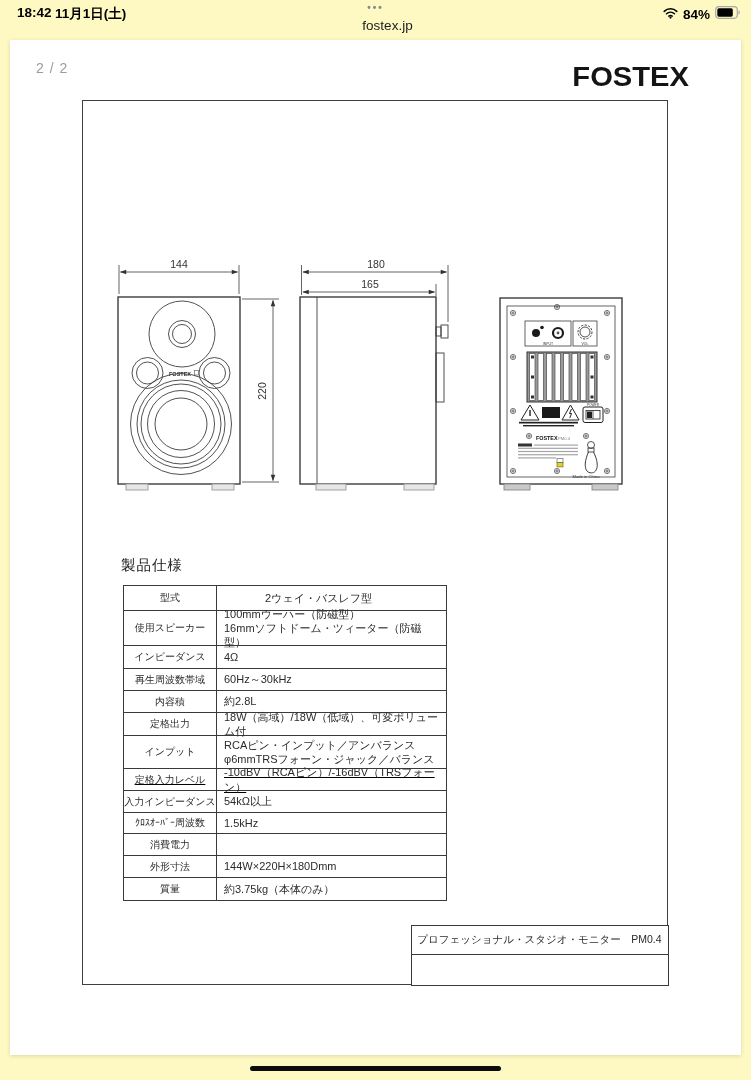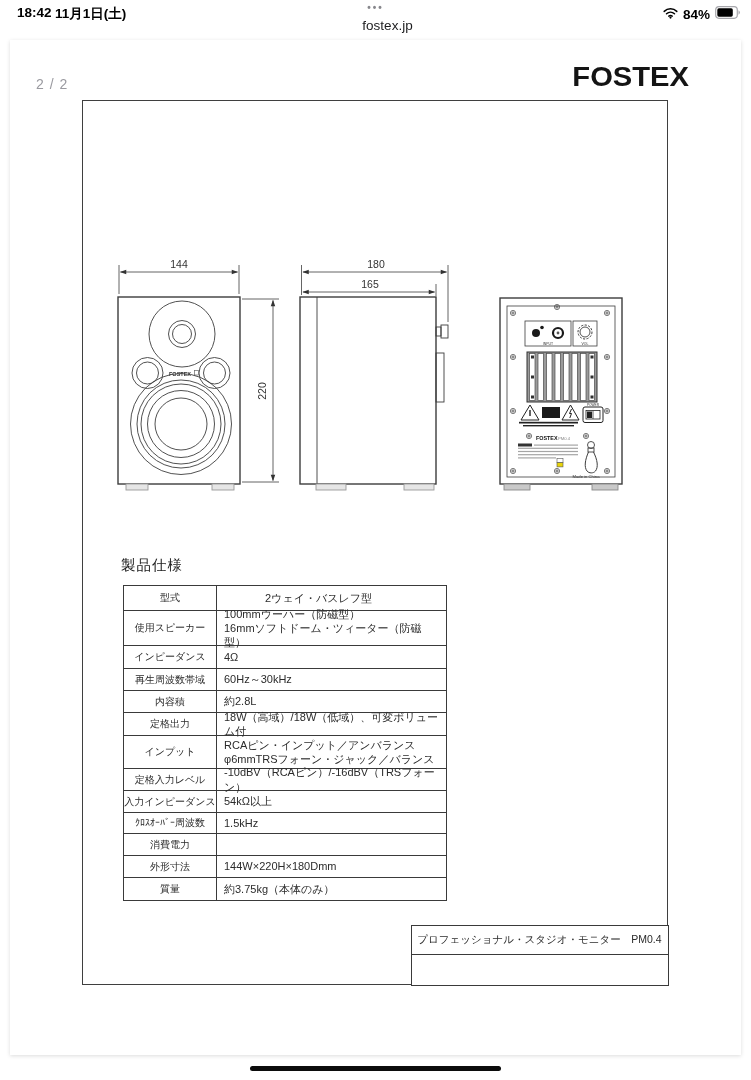--- a/index.html
+++ b/index.html
@@ -1,37 +1,37 @@
 <!DOCTYPE html>
 <html><head>
 <meta charset="utf-8">
 <style>
   * { margin:0; padding:0; box-sizing:border-box; }
   html,body { background:#e9e8ee; }
   body { font-family:"Liberation Sans","DejaVu Sans",sans-serif; }
   #screen {
     position:relative; width:751px; height:1080px;
-    background:#ffffff; overflow:hidden; margin:0 auto;
+    background:#fef9c3; overflow:hidden; margin:0 auto;
   }
   
   .statusbar { position:absolute; left:0; top:0; width:751px; height:40px; }
   .sb-time { position:absolute; left:17px; top:5px; font-size:13.5px; font-weight:700; color:#000; }
   .sb-date { position:absolute; left:55px; top:5px; font-size:13.5px; font-weight:700; color:#000; }
   .sb-dots { position:absolute; left:0; right:0; top:2px; text-align:center; font-size:10px;
              letter-spacing:2px; color:#86868b; font-weight:700; }
   .sb-site { position:absolute; left:16px; right:0; top:18px; text-align:center; font-size:13.5px;
              color:#1c1c1e;margin-left:8px; }
   .sb-right { position:absolute; right:10px; top:5px; display:flex; align-items:center; gap:5px; }
   .sb-batt-label { font-size:13.5px; font-weight:600; color:#000; }
   
   .page {
     position:absolute; left:10px; top:40px; width:731px; height:1015px;
     background:#ffffff; box-shadow:0 1px 4px rgba(0,0,0,0.14);
   }
-  .page-indicator { position:absolute; left:26px; top:36px; font-size:14px; color:#9a9aa0; letter-spacing:1px; }
+  .page-indicator { position:absolute; left:26px; top:20px; font-size:14px; color:#9a9aa0; letter-spacing:1px; }
   .brand-logo { position:absolute; right:52px; top:22px; font-size:27px; font-weight:bold;
                 color:#141414; letter-spacing:0px; transform:scaleX(1.08); transform-origin:right; }
   .mainbox { position:absolute; left:72px; top:60px; width:586px; height:885px;
              border:1.5px solid #3f3f3f; }
   .drawings { position:absolute; left:-1.5px; top:-1.5px; }
   
   .spec-title { position:absolute; left:38px; top:455px; font-size:14.5px; color:#222; letter-spacing:1px; }
   .spec-table { position:absolute; left:40px; top:484px; width:324px; border:1.3px solid #3a3a3a; }
   .spec-row { display:flex; border-top:1px solid #3a3a3a; }
   .spec-row:first-child { border-top:none; }
@@ -357,21 +357,21 @@
               <div></div>
             </div>
         </div>
         <div class="spec-row" style="height:33px;">
           <div class="spec-label">インプット</div>
           <div class="spec-value">
               <div>RCAピン・インプット／アンバランス</div>
               <div>φ6mmTRSフォーン・ジャック／バランス</div>
             </div>
         </div>
-        <div class="spec-row" style="height:22px;">
+        <div class="spec-row" style="height:22px;text-decoration:underline;">
           <div class="spec-label">定格入力レベル</div>
           <div class="spec-value">
               <div>-10dBV（RCAピン）/-16dBV（TRSフォーン）</div>
               <div></div>
             </div>
         </div>
         <div class="spec-row" style="height:22px;">
           <div class="spec-label">入力インピーダンス</div>
           <div class="spec-value">
               <div>54kΩ以上</div>

